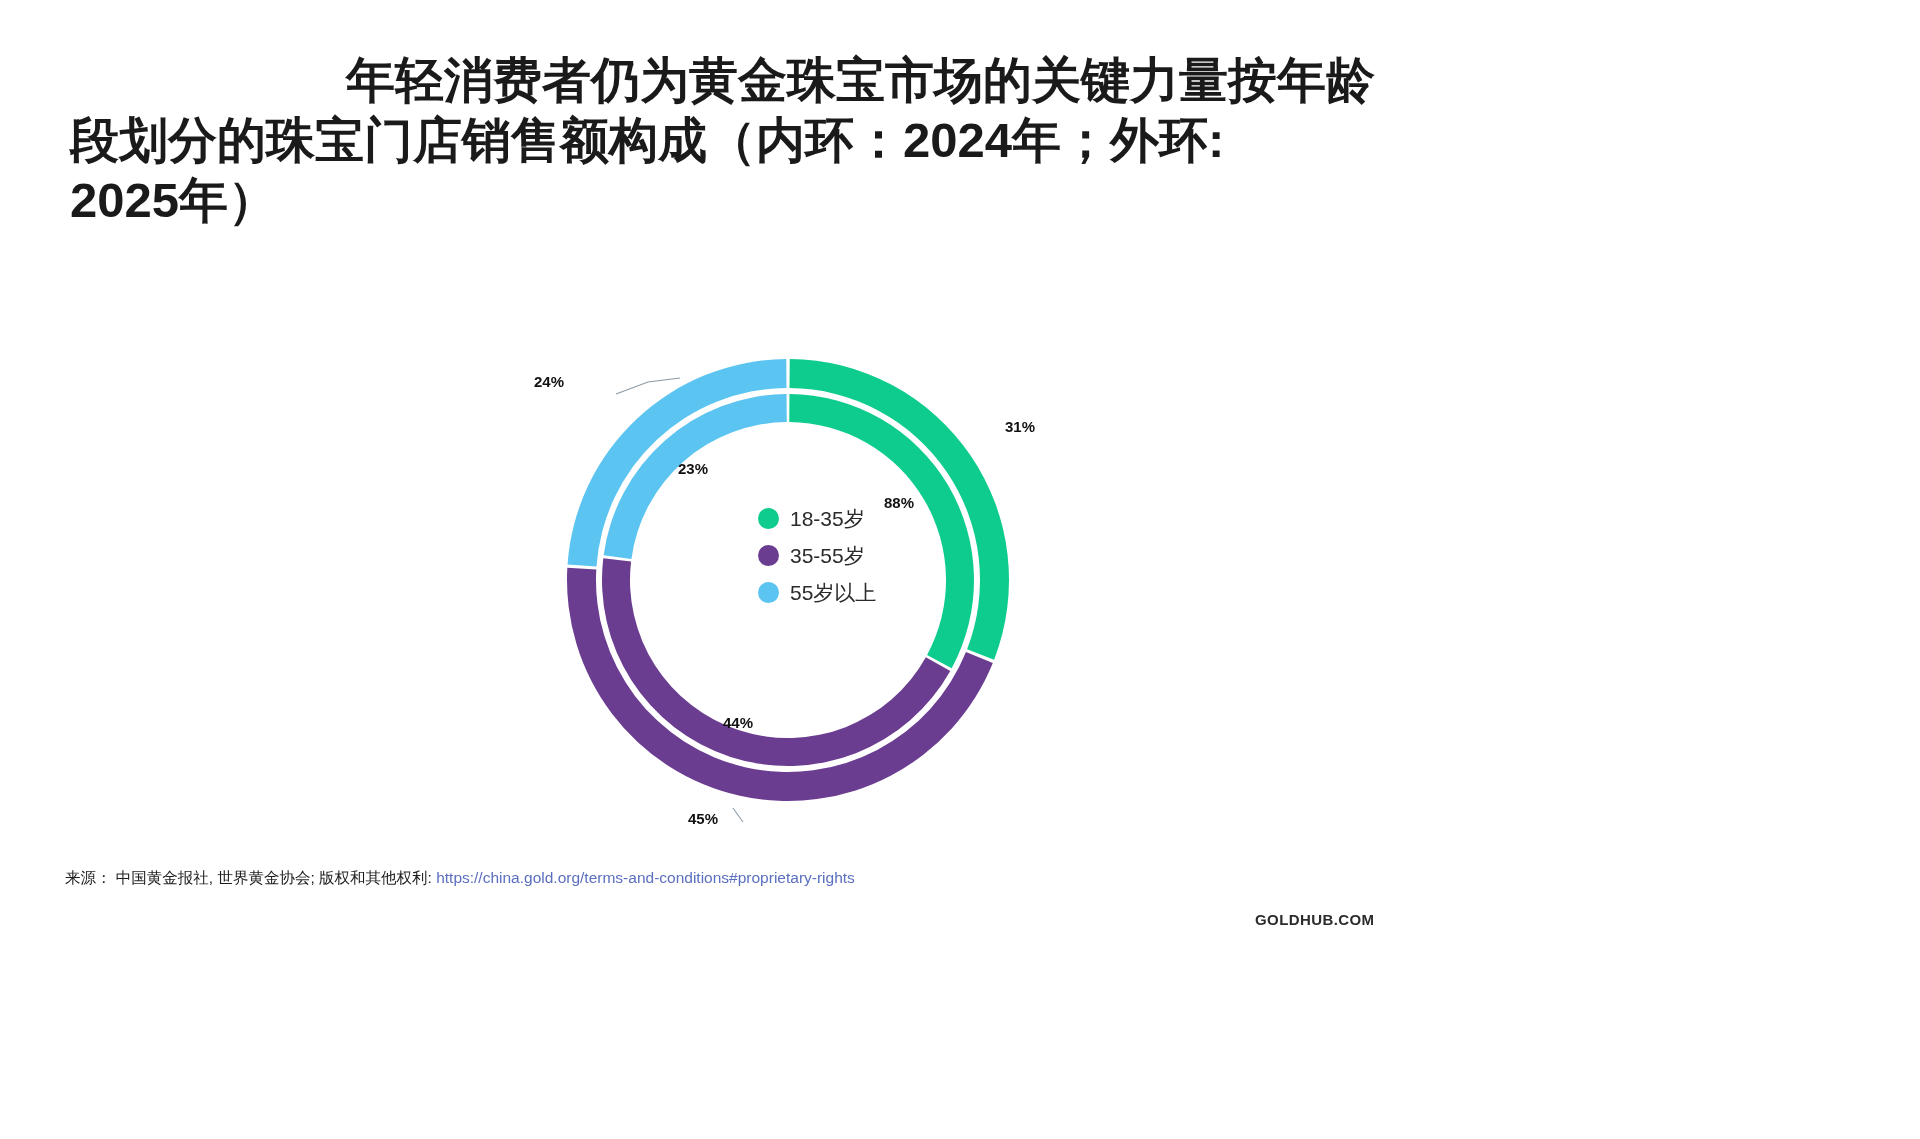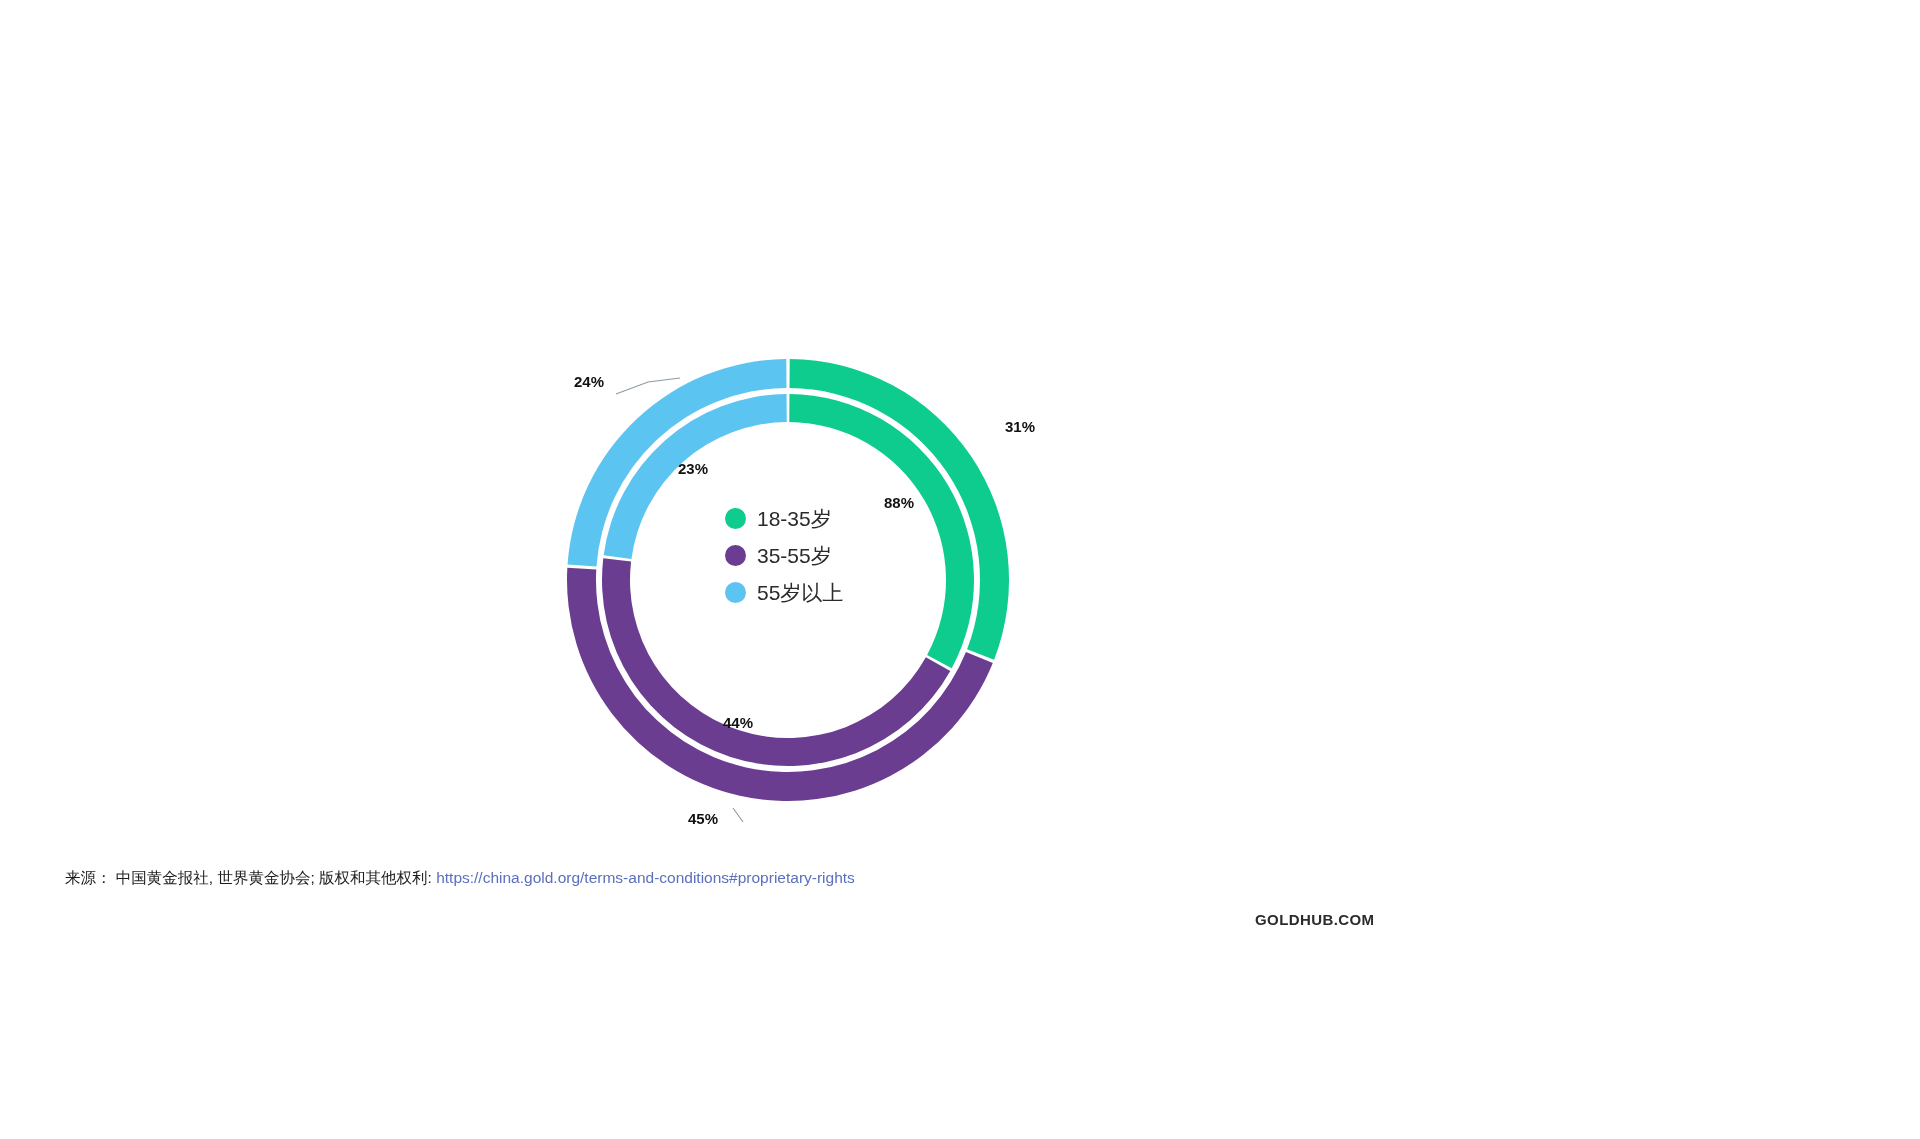--- a/index.html
+++ b/index.html
@@ -41,21 +41,21 @@
     position:absolute;
     font-size:15px;
     font-weight:700;
     color:#111111;
     white-space:nowrap;
   }
 
   
   .legend{
     position:absolute;
-    left:725px; top:500px;
+    left:758px; top:500px;
     width:200px;
   }
   .legend-row{
     display:flex;
     align-items:center;
     height:37px;
   }
   .legend-dot{
     width:21px;height:21px;border-radius:50%;
     flex:0 0 auto;
@@ -101,20 +101,25 @@
     line-height:17px;
     color:#9d8340;
     letter-spacing:.6px;
   }
 </style>
 </head>
 <body>
 
 <div id="stage">
 
+  <div class="title-block">
+    <div class="title-line l1">年轻消费者仍为黄金珠宝市场的关键力量按年龄</div>
+    <div class="title-line">段划分的珠宝门店销售额构成（内环：2024年；外环:</div>
+    <div class="title-line">2025年）</div>
+  </div>
 
   <div class="chart-wrap">
     <svg width="500" height="500" viewBox="0 0 500 500">
       <g id="rings">
           <path d="M 251.4608255653003 64.00573667806913 A 186 186 0 0 1 413.69177348215055 338.3232885159306
             L 389.0500011299988 325.027309599554 A 158 158 0 0 0 251.2409163404164 92.00487309212323 Z" fill="#0ecc8d"></path>
           <path d="M 412.28425731554023 340.8835509184337 A 186 186 0 0 1 65.28926700638371 228.13804407284226
             L 93.09518380112164 231.42909120166172 A 158 158 0 0 0 387.85436911750196 327.2021561565189 Z" fill="#6b3d91"></path>
           <path d="M 65.65544698992869 225.23943103406134 A 186 186 0 0 1 248.53917443469976 64.00573667806913
             L 248.75908365958367 92.00487309212323 A 158 158 0 0 0 93.40623991617596 228.9668285128048 Z" fill="#5bc4f1"></path>
@@ -129,21 +134,21 @@
           <path d="M 78 64 L 110 52 L 142 48"></path>
           <path d="M 205 492 L 195 478"></path>
         </g>
     </svg>
   </div>
 
   <div class="pct-label" style="left:1005px;  top:418px;">31%</div>
   <div class="pct-label" style="left:884px;   top:494px;">88%</div>
   <div class="pct-label" style="left:688px;   top:810px;">45%</div>
   <div class="pct-label" style="left:723px;   top:694px;margin-top:20px;">44%</div>
-  <div class="pct-label" style="left:574px;   top:373px;">24%</div>
+  <div class="pct-label" style="left:534px;   top:373px;">24%</div>
   <div class="pct-label" style="left:678px;   top:460px;">23%</div>
 
   <div class="legend">
     <div class="legend-row">
       <span class="legend-dot" style="background: rgb(14, 204, 141);"></span>
       <span class="legend-label">18-35岁</span>
     </div>
     <div class="legend-row">
       <span class="legend-dot" style="background: rgb(107, 61, 145);"></span>
       <span class="legend-label">35-55岁</span>

